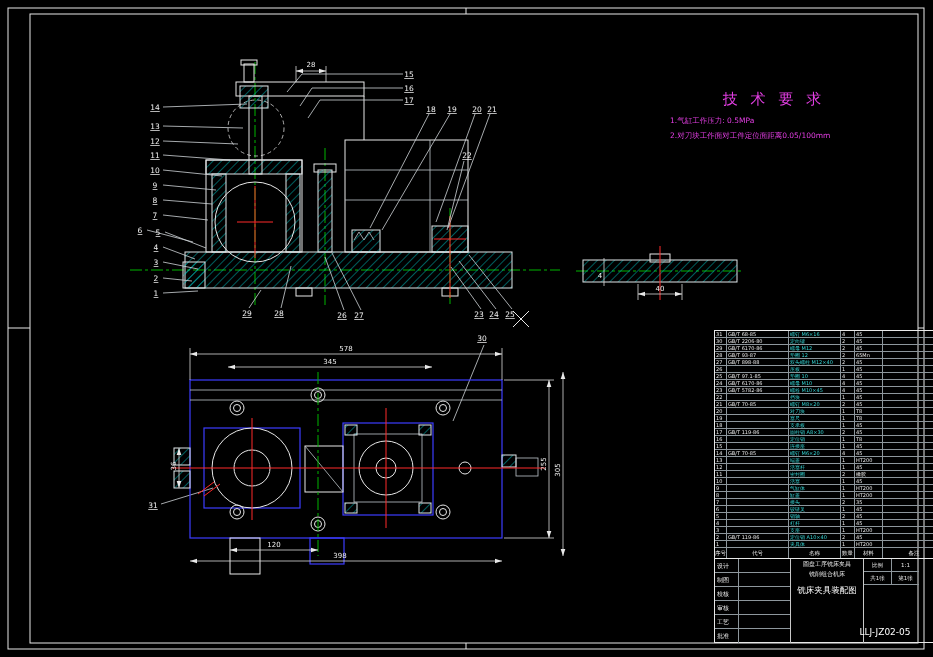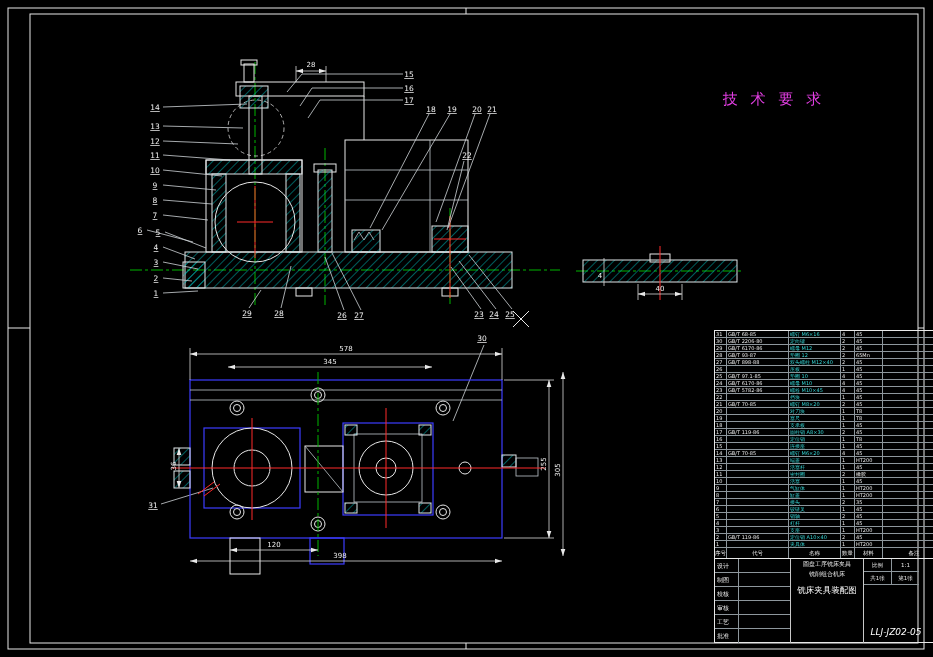--- a/index.html
+++ b/index.html
@@ -45,22 +45,22 @@
   .tb-lrow { display:flex; height:14px; box-sizing:border-box; border-bottom:1px solid #8d969c; }
   .tb-lrow:last-child { border-bottom:none; }
   .tb-lab { width:24px; font-size:6px; line-height:13px; padding-left:2px; border-right:1px solid #8d969c; box-sizing:border-box; }
   .tb-mid { position:absolute; left:76px; top:0; width:72px; height:84px; box-sizing:border-box; text-align:center; }
   .tb-s { font-size:6px; line-height:10px; color:#e8e8e8; white-space:nowrap; overflow:hidden; }
   .tb-title { font-size:8.5px; line-height:12px; color:#ffffff; margin-top:5px; white-space:nowrap; overflow:hidden; }
   .tb-right { position:absolute; left:148px; top:0; width:56px; height:84px; border-left:1px solid #c8c8c8; box-sizing:border-box; }
   .tb-cells { display:grid; grid-template-columns:28px 1fr; }
   .tb-c { font-size:5.5px; line-height:12px; height:13px; text-align:center; border-bottom:1px solid #8d969c; border-right:1px solid #8d969c; box-sizing:border-box; overflow:hidden; }
   .tb-c:nth-child(2n) { border-right:none; }
-  .tb-num { position:absolute; left:145px; bottom:6px; width:72px; text-align:center;
-            font-size:9px; color:#ffffff; white-space:nowrap;font-style:italic; }
+  .tb-num { position:absolute; left:134px; bottom:6px; width:72px; text-align:center;
+            font-size:9px; color:#ffffff; white-space:nowrap; }
 </style>
 </head>
 <body>
 
 <div class="stage">
 
 <svg width="933" height="657" viewBox="0 0 933 657">
   <defs>
     <pattern id="hp" width="6" height="6" patternUnits="userSpaceOnUse" patternTransform="rotate(45)">
       <line x1="0" y1="0" x2="0" y2="6" stroke="#00b8b8" stroke-width="1"></line>
@@ -255,20 +255,22 @@
       <line x1="230" y1="550" x2="318" y2="550" class="dim" marker-start="url(#ma)" marker-end="url(#ma)"></line>
       <text x="274" y="547" class="dt">120</text>
       <line x1="190" y1="561" x2="502" y2="561" class="dim" marker-start="url(#ma)" marker-end="url(#ma)"></line>
       <text x="340" y="558" class="dt">398</text>
     </g>
   </g>
 </svg>
 
 <div class="tech">
   <div class="tr-title">技 术 要 求</div>
+  <div class="tr-line">1.气缸工作压力: 0.5MPa</div>
+  <div class="tr-line">2.对刀块工作面对工件定位面距离0.05/100mm</div>
 </div>
 
 <div class="bom">
   <div class="bom-rows">
         <div class="bom-row">
           <span class="bc bc-no">31</span>
           <span class="bc bc-code">GB/T 68-85</span>
           <span class="bc bc-name">螺钉 M6×16</span>
           <span class="bc bc-qty">4</span>
           <span class="bc bc-mat">45</span>

